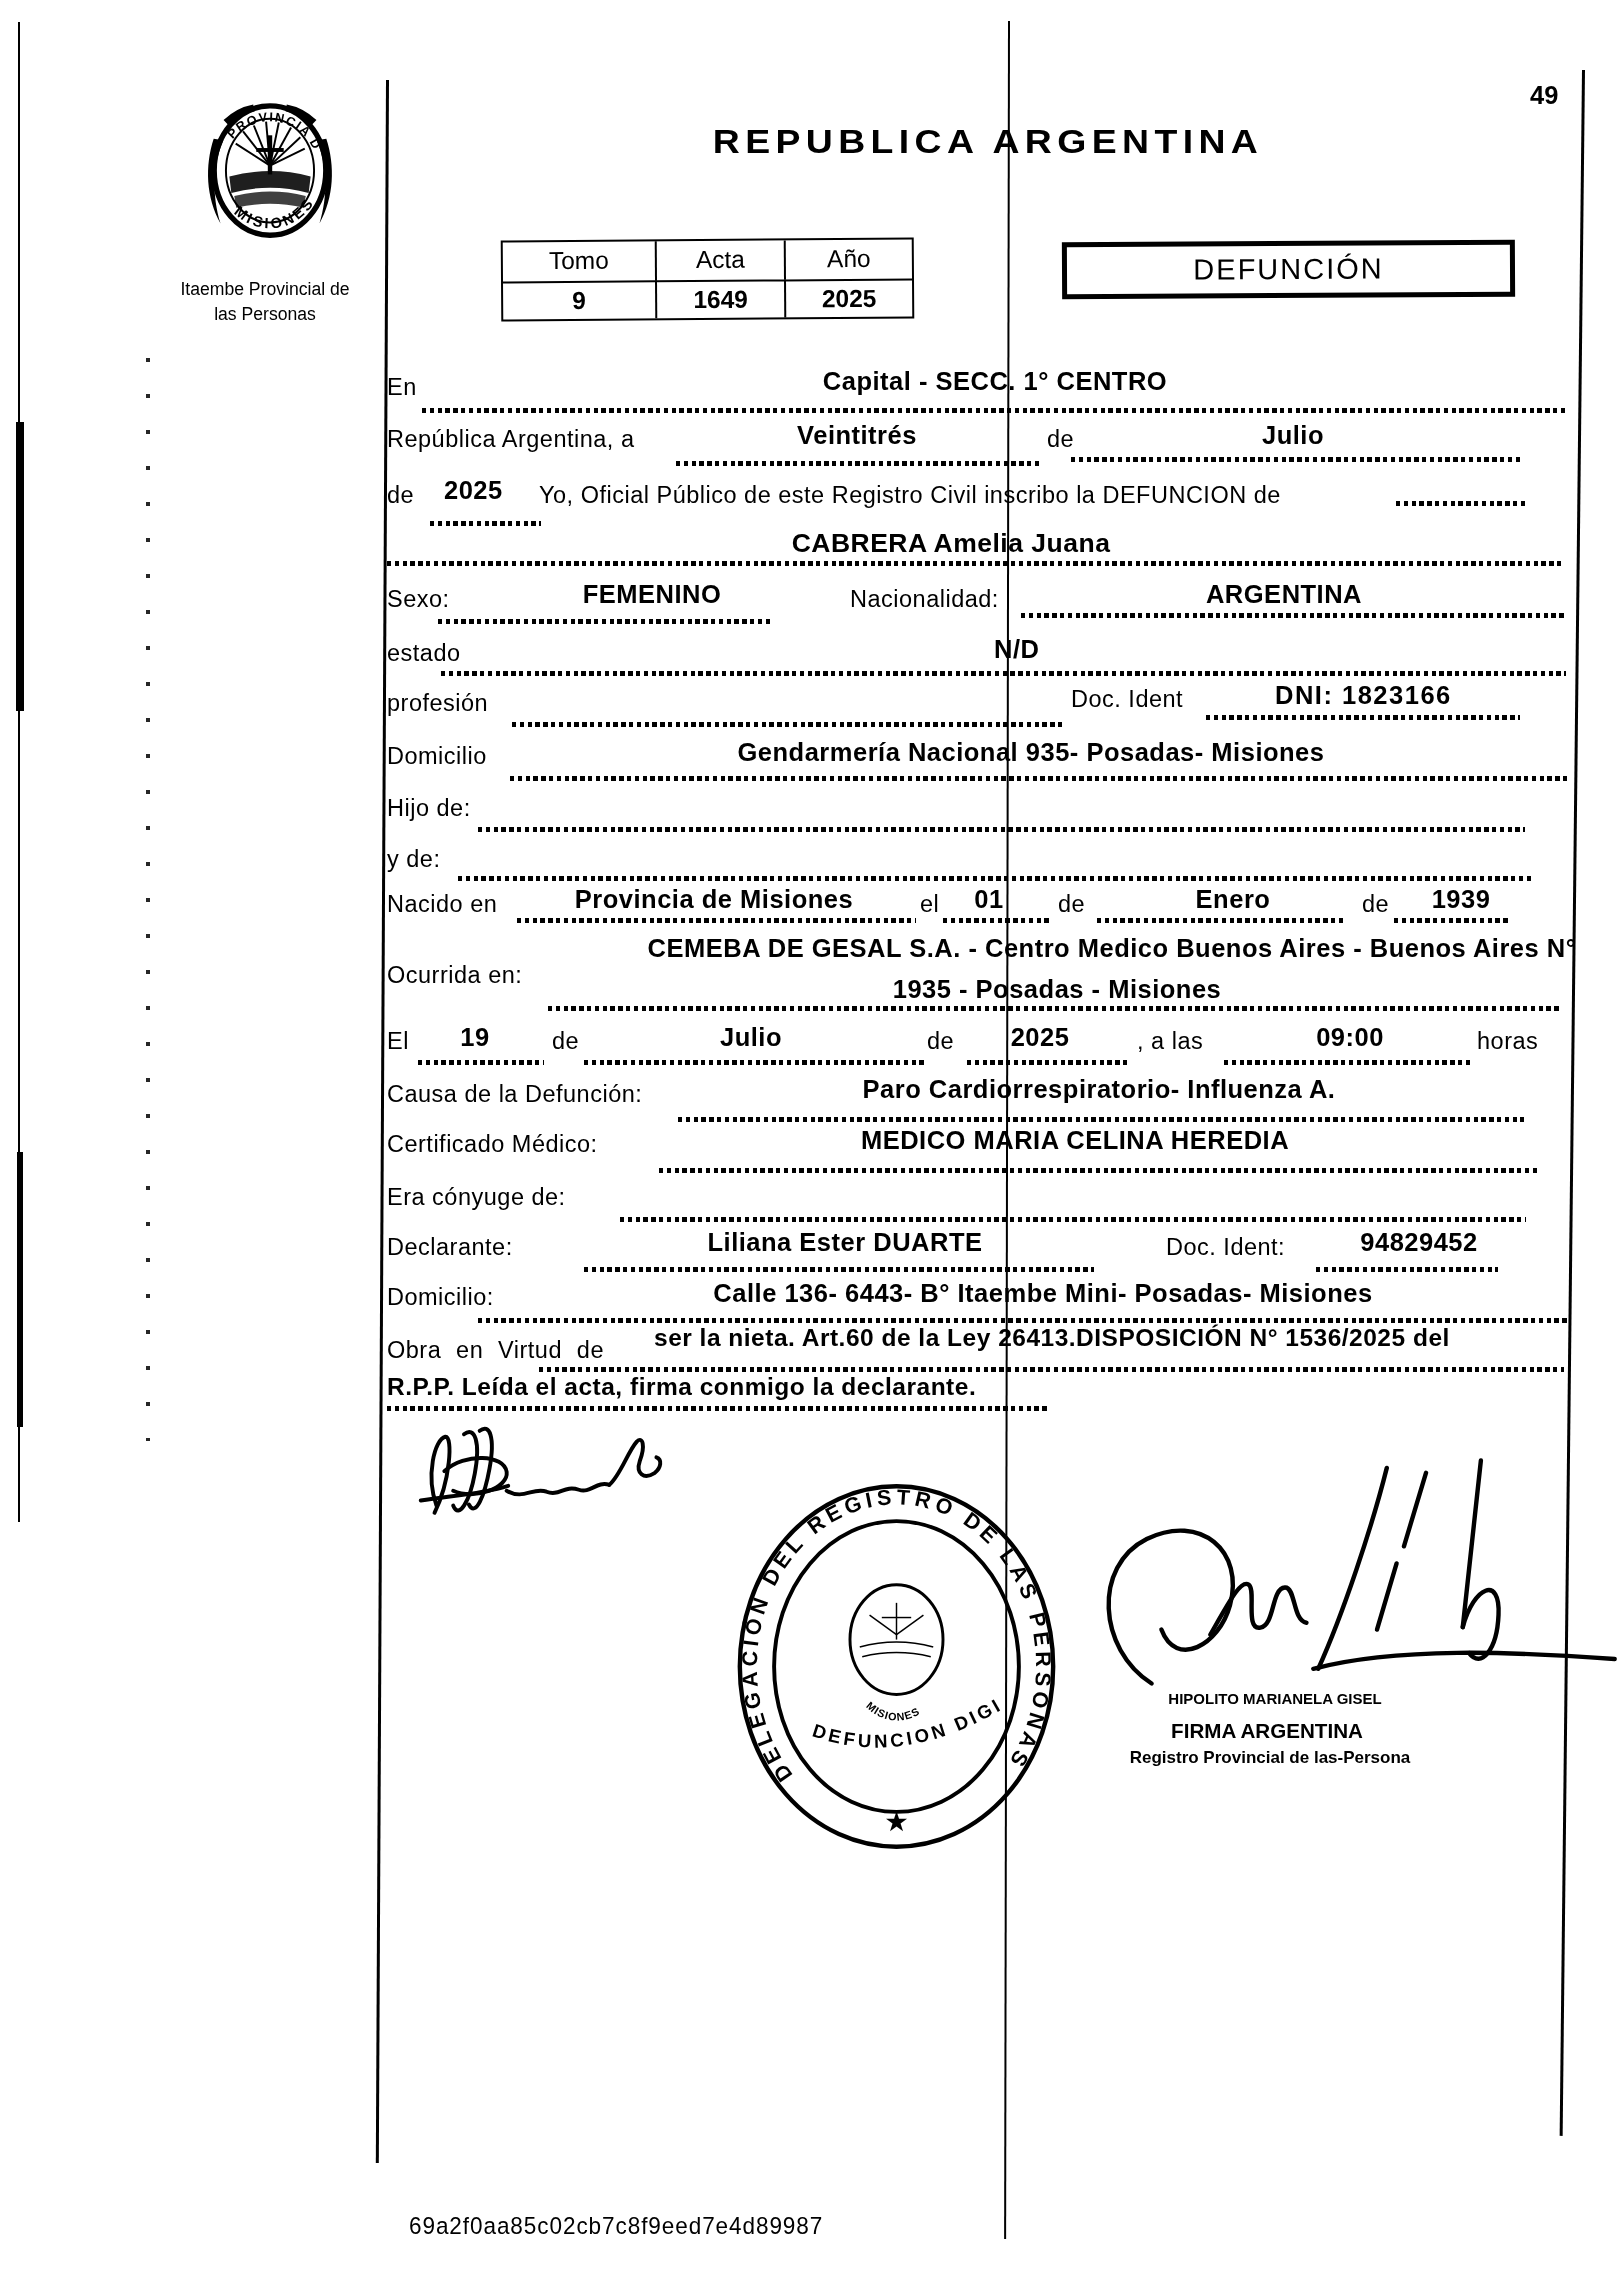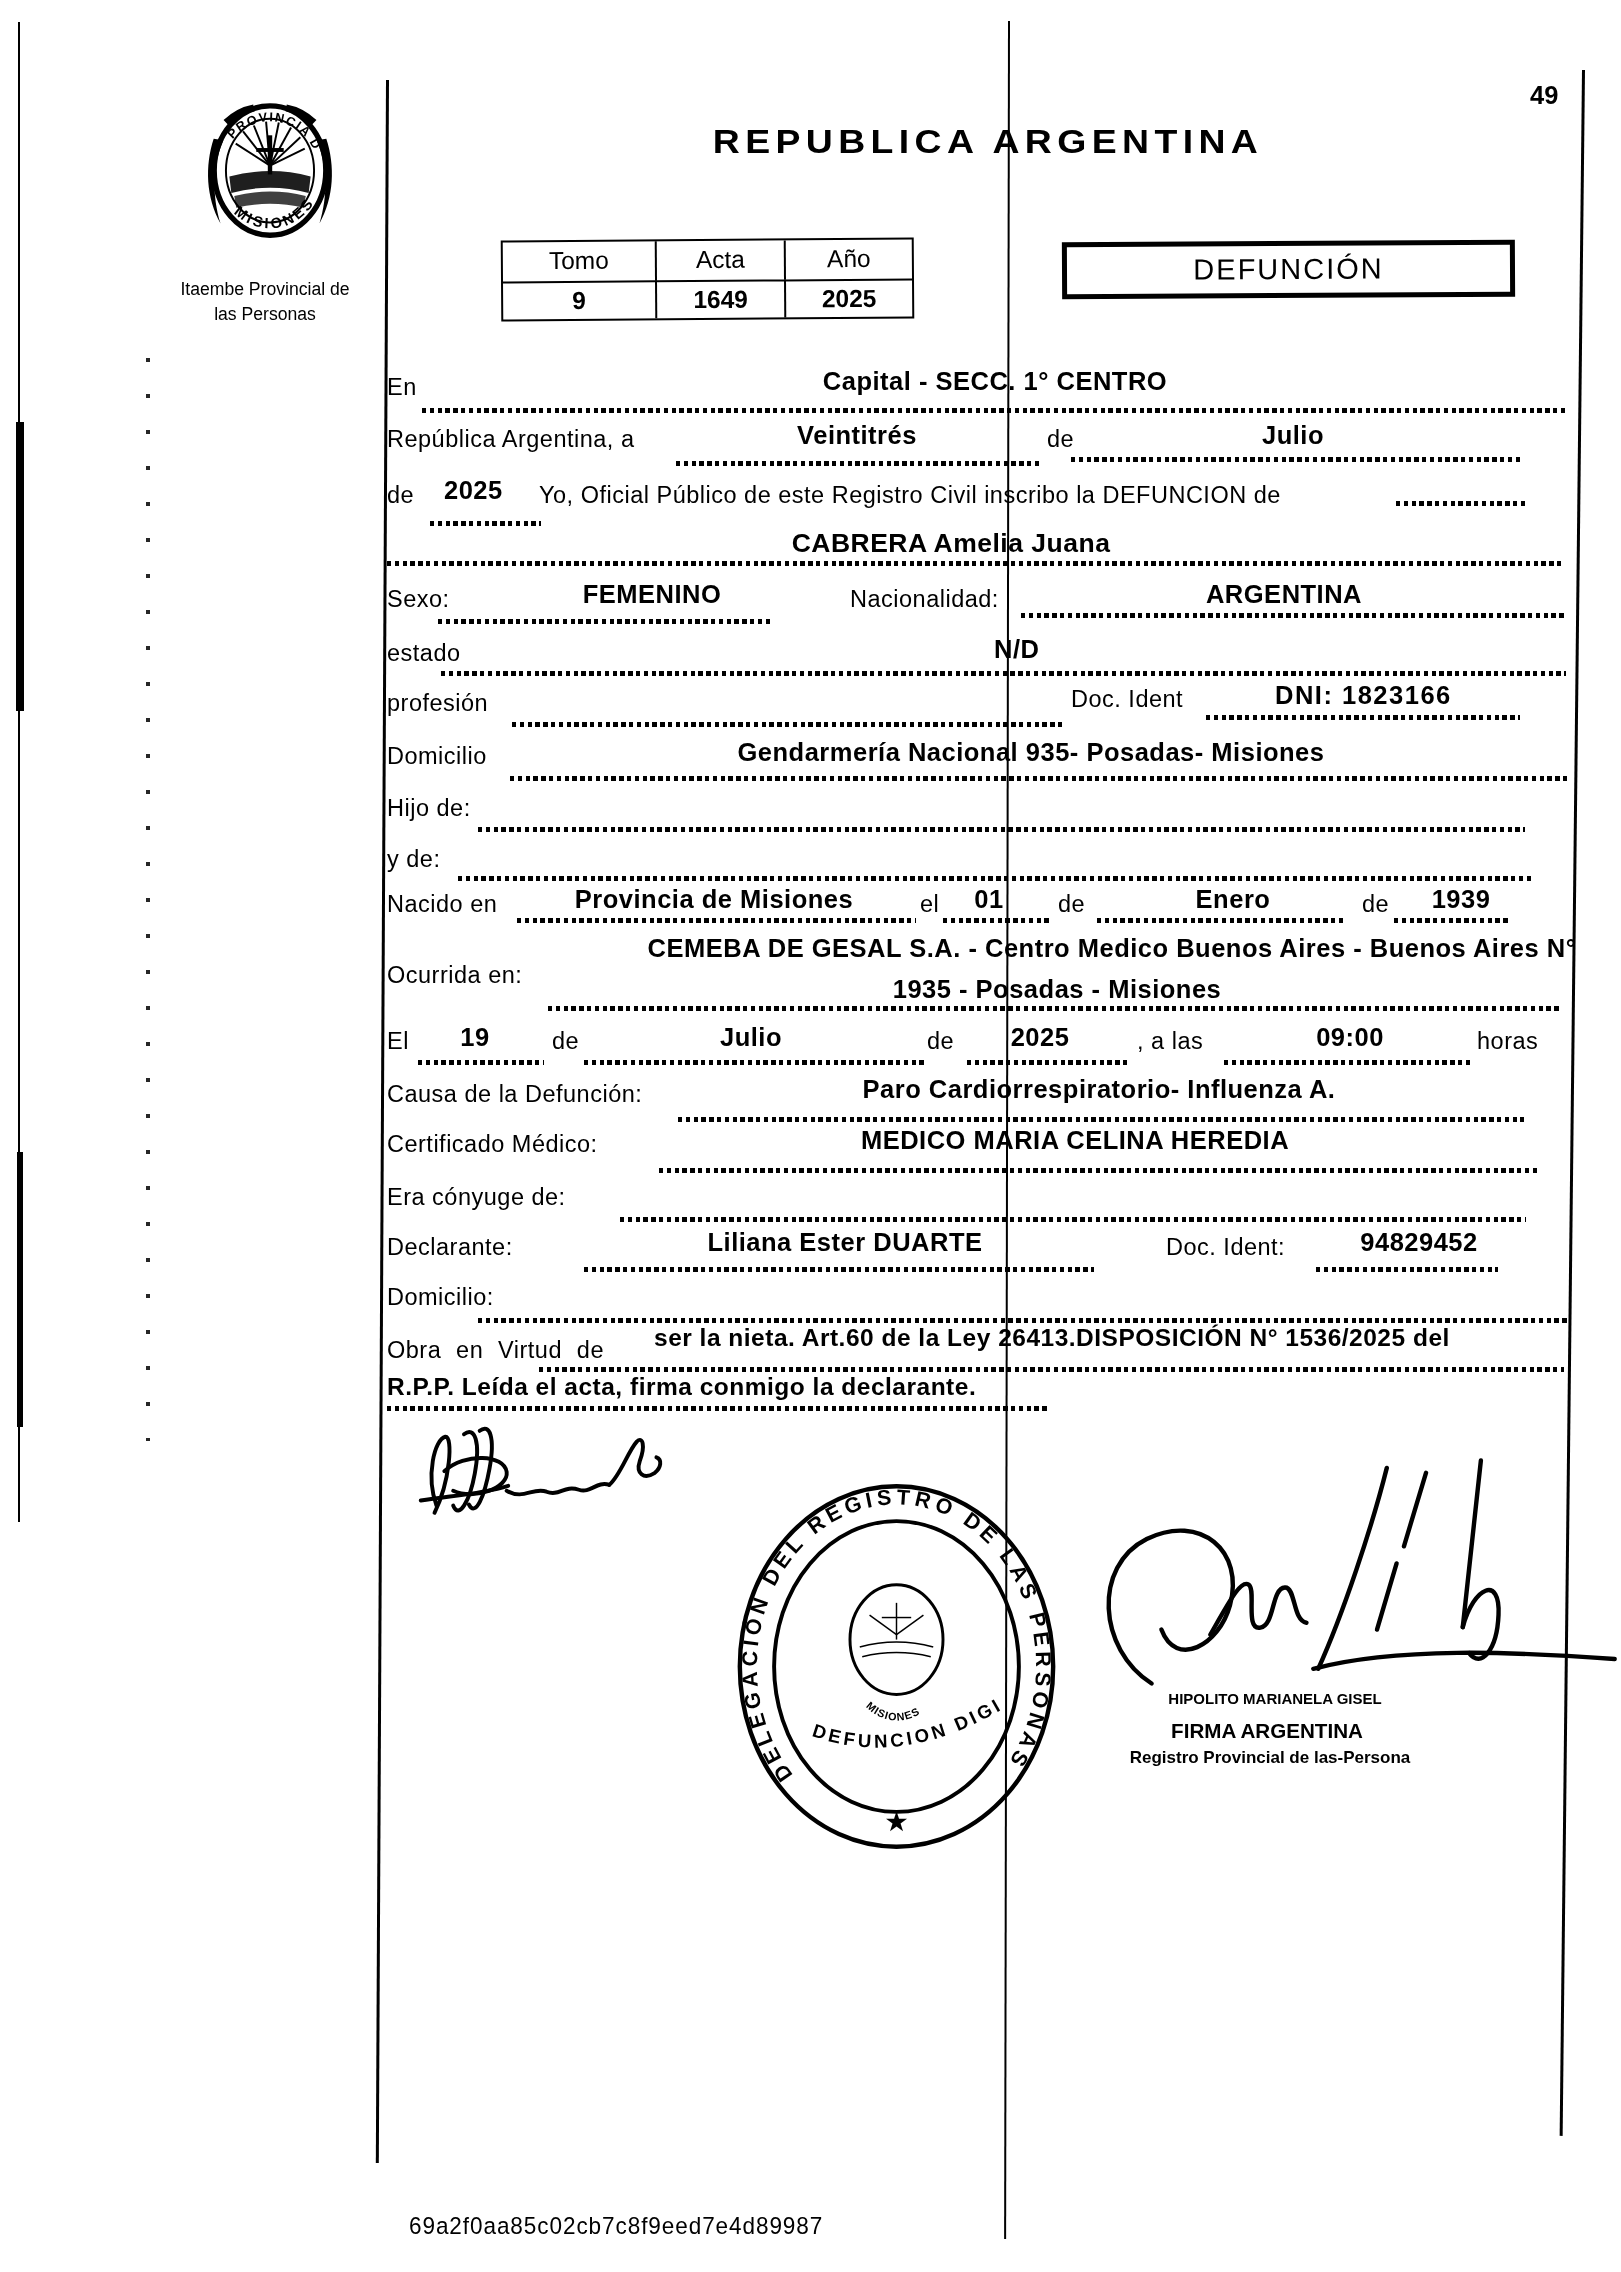--- a/index.html
+++ b/index.html
@@ -192,20 +192,21 @@
   <div class="dot" style="left:620px;top:1217px;width:906px;"></div>
 
   <div class="l" style="left:387px;top:1234px;">Declarante:</div>
   <div class="v vc" style="left:845px;top:1228px;text-align:right;">Liliana Ester DUARTE</div>
   <div class="l" style="left:1166px;top:1234px;">Doc. Ident:</div>
   <div class="v vc" style="left:1419px;top:1228px;">94829452</div>
   <div class="dot" style="left:584px;top:1267px;width:510px;"></div>
   <div class="dot" style="left:1316px;top:1267px;width:182px;"></div>
 
   <div class="l" style="left:387px;top:1284px;">Domicilio:</div>
+  <div class="v vc" style="left:1043px;top:1279px;">Calle 136- 6443- B° Itaembe Mini- Posadas- Misiones</div>
   <div class="dot" style="left:478px;top:1318px;width:1091px;"></div>
 
   <div class="l mixa" style="left:387px;top:1337px;">Obra en Virtud de</div>
   <div class="v" style="left:654px;top:1324px;font-size:24.5px;">ser la nieta. Art.60 de la Ley 26413.DISPOSICIÓN N° 1536/2025 del</div>
   <div class="dot" style="left:539px;top:1367px;width:1025px;"></div>
   <div class="v" style="left:387px;top:1373px;font-size:24.5px;">R.P.P. Leída el acta, firma conmigo la declarante.</div>
   <div class="dot" style="left:387px;top:1406px;width:662px;"></div>
 
   <svg class="abs" style="left:406px;top:1422px;" width="275" height="108" viewBox="0 0 560 220">
     <g fill="none" stroke="#000" stroke-width="8" stroke-linecap="round">

